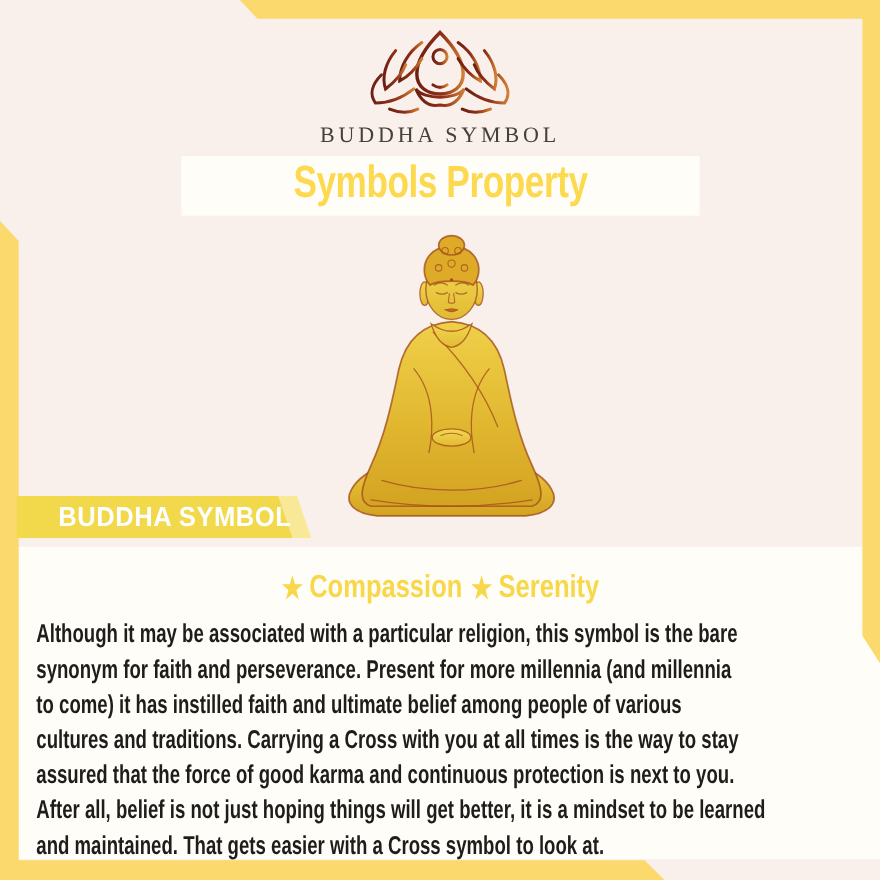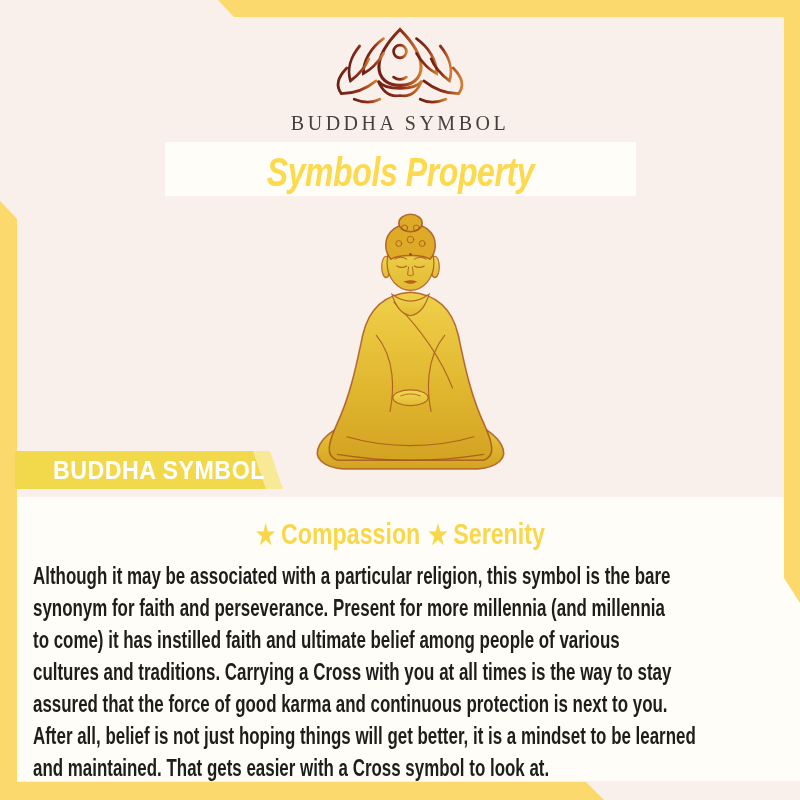--- a/index.html
+++ b/index.html
@@ -9,21 +9,21 @@
     margin:0 auto;
     background:#f9f0eb;
     overflow:hidden;
     font-family:"Liberation Sans", sans-serif;
   }
   .frame-overlay{position:absolute;left:0;top:0;width:800px;height:800px;pointer-events:none;}
   
   .title-banner{
     position:absolute;left:165px;top:142px;width:471px;height:54px;
     background:#fffdf7;
-    display:flex;align-items:flex-end;justify-content:center;font-style:italic;
+    display:flex;align-items:flex-start;justify-content:center;
   }
   .title-banner-text{
     font-size:41px;font-weight:700;color:#fcd94f;
     white-space:nowrap;letter-spacing:-0.5px;
     transform:scaleX(0.78);
   }
   .content-panel{
     position:absolute;left:17px;top:497px;width:783px;height:284px;
     background:#fffdf7;
   }

